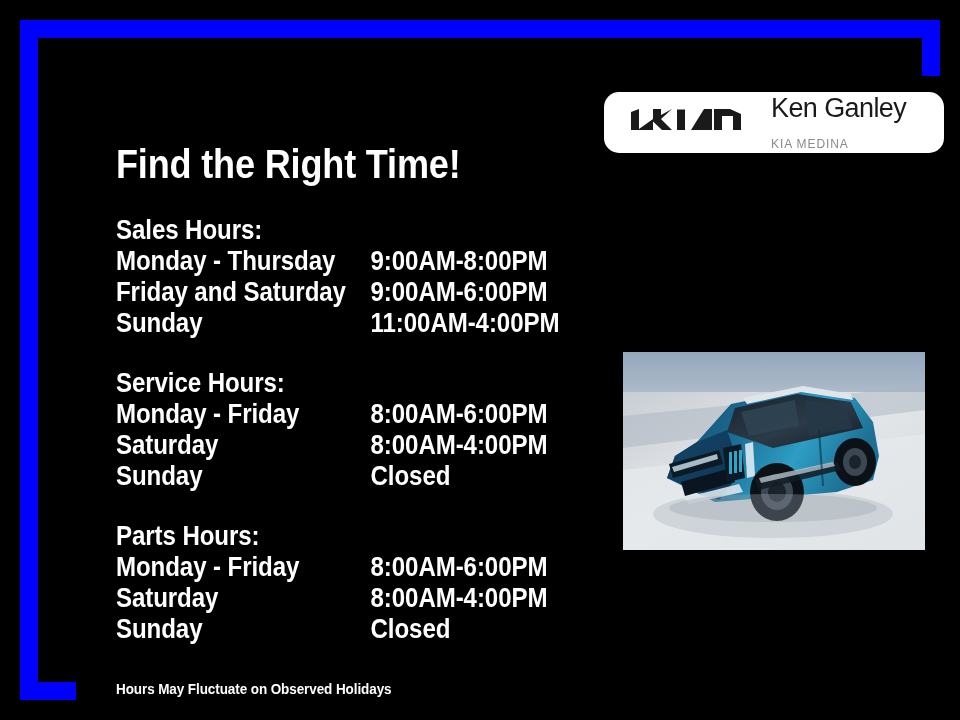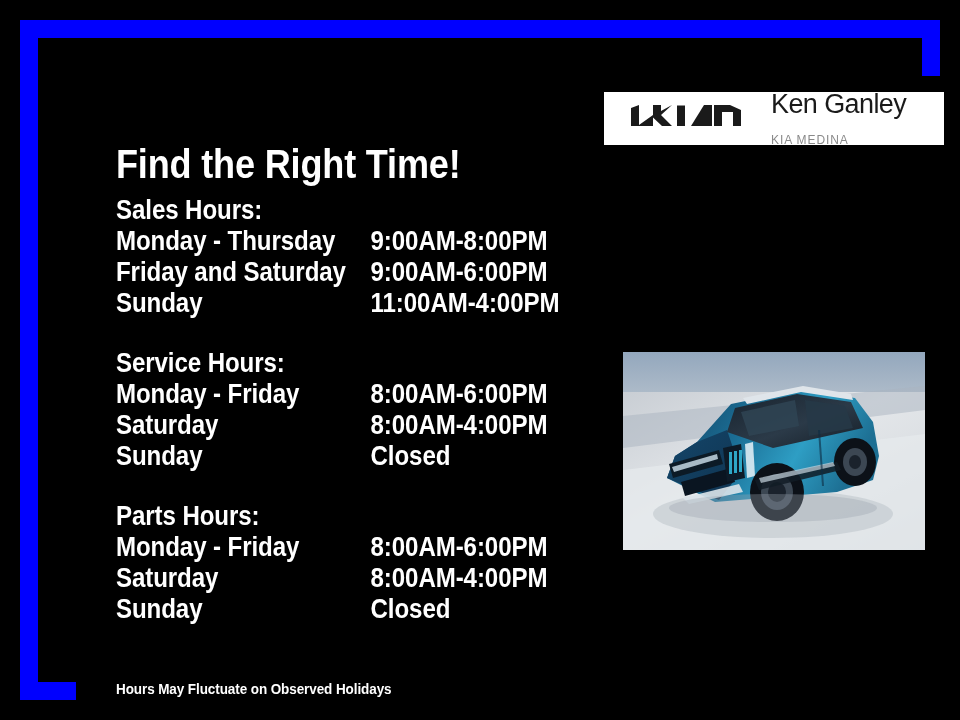--- a/index.html
+++ b/index.html
@@ -58,20 +58,21 @@
 
   
   .hours-wrap {
     position: absolute;
     left: 40px;
     top: 118px;
     width: 520px;
   }
   .hours-block {
     margin-bottom: 29px;
+    margin-top: 20px;
   }
   .hours-block:last-child { margin-bottom: 0; }
 
   .block-heading,
   .hours-row {
     color: #ffffff;
     font-family: "Liberation Sans Narrow", "Liberation Sans", sans-serif;
     font-weight: bold;
     font-size: 28px;
     line-height: 31px;
@@ -106,24 +107,25 @@
     transform-origin: left center;
     white-space: nowrap;
   }
 
   
   .logo-panel {
     position: absolute;
     left: 528px;
     top: 16px;
     width: 340px;
-    height: 53px;
+    height: 61px;
     background: #ffffff;
     display: flex;
     align-items: center;
+    border-radius: 15px;
   }
   .kia-mark {
     flex: 0 0 auto;
     margin-left: 20px;
     width: 118px;
     height: 30px;
     display: block;
   }
   .dealer-name {
     flex: 0 0 auto;

